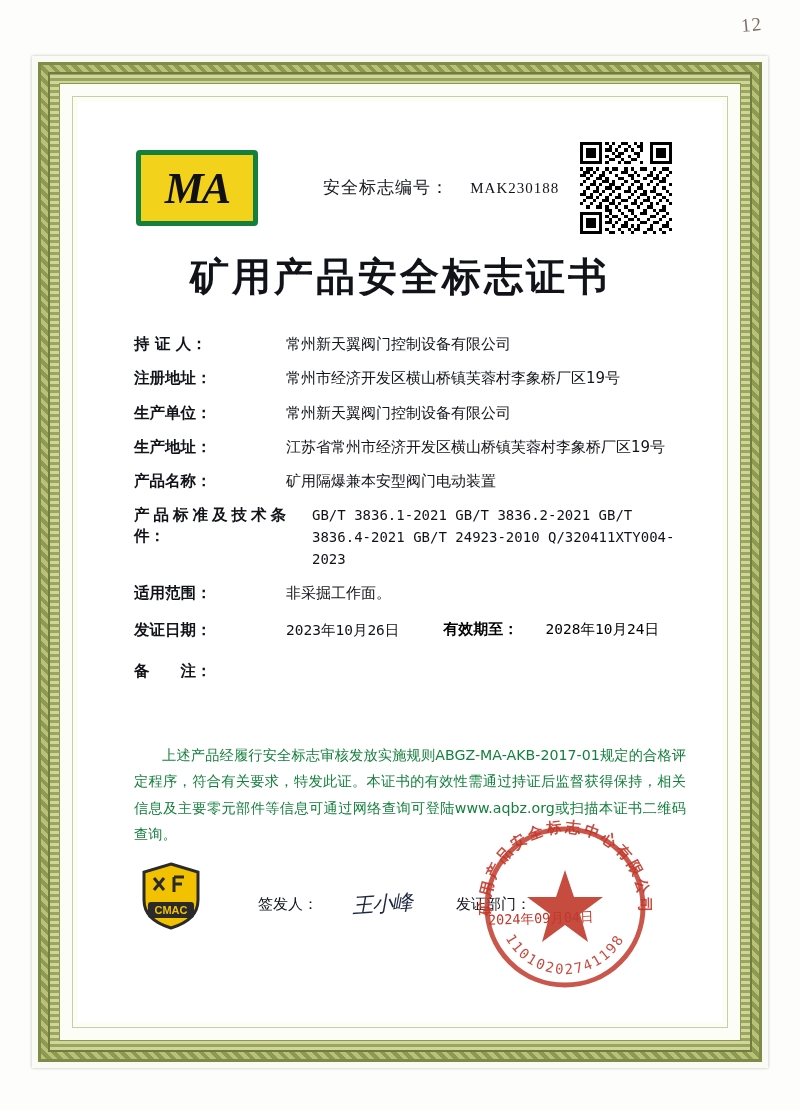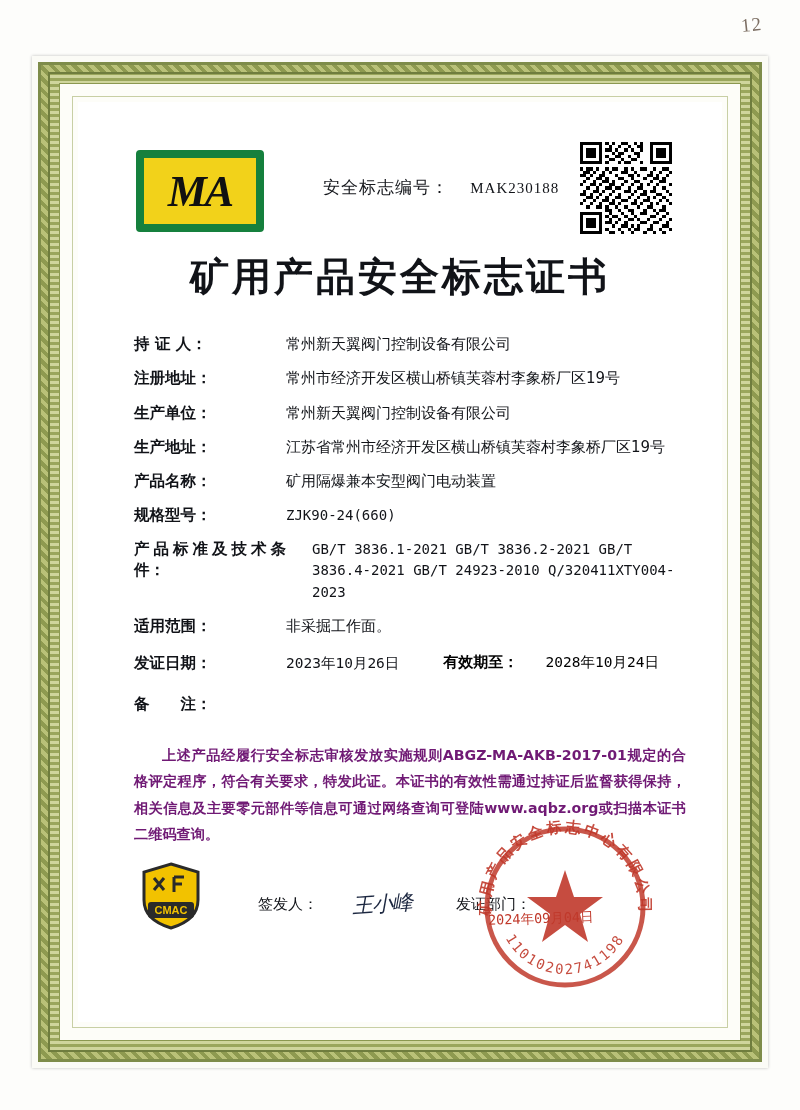--- a/index.html
+++ b/index.html
@@ -80,21 +80,21 @@
   }
 
   
   .ma-logo {
     position: absolute;
     left: 58px;
     top: 48px;
     width: 112px;
     height: 66px;
     background: #f2d21a;
-    border: 8px solid #15803d;
+    border: 5px solid #15803d;
     border-radius: 4px;
     display: flex;
     align-items: center;
     justify-content: center;
   }
   .ma-logo span {
     font-family: "Liberation Serif", serif;
     font-weight: bold;
     font-style: italic;
     font-size: 44px;
@@ -200,24 +200,24 @@
     margin-top: 20px;
   }
 
   
   .para {
     position: absolute;
     left: 56px;
     right: 36px;
     top: 640px;
     font-family: "DejaVu Sans", sans-serif;
-    font-weight: bold;
+    font-weight: normal;
     font-size: 14.2px;
     line-height: 1.85;
-    color: #701a75;
+    color: #15803d;
     text-align: justify;
     text-indent: 28px;
   }
 
   
   .cmac {
     position: absolute;
     left: 62px;
     top: 760px;
     width: 62px;
@@ -532,24 +532,20 @@
         <div class="row">
           <div class="lbl">生产地址：</div>
           <div class="val">江苏省常州市经济开发区横山桥镇芙蓉村李象桥厂区19号</div>
         </div>
 
         <div class="row">
           <div class="lbl">产品名称：</div>
           <div class="val">矿用隔爆兼本安型阀门电动装置</div>
         </div>
 
-        <div class="row">
-          <div class="lbl">规格型号：</div>
-          <div class="val mono">ZJK90-24(660)</div>
-        </div>
 
         <div class="row std">
           <div class="lbl">产品标准及技术条件：</div>
           <div class="val mono">GB/T 3836.1-2021 GB/T 3836.2-2021 GB/T 3836.4-2021 GB/T 24923-2010 Q/320411XTY004-2023</div>
         </div>
 
         <div class="row">
           <div class="lbl">适用范围：</div>
           <div class="val">非采掘工作面。</div>
         </div>

